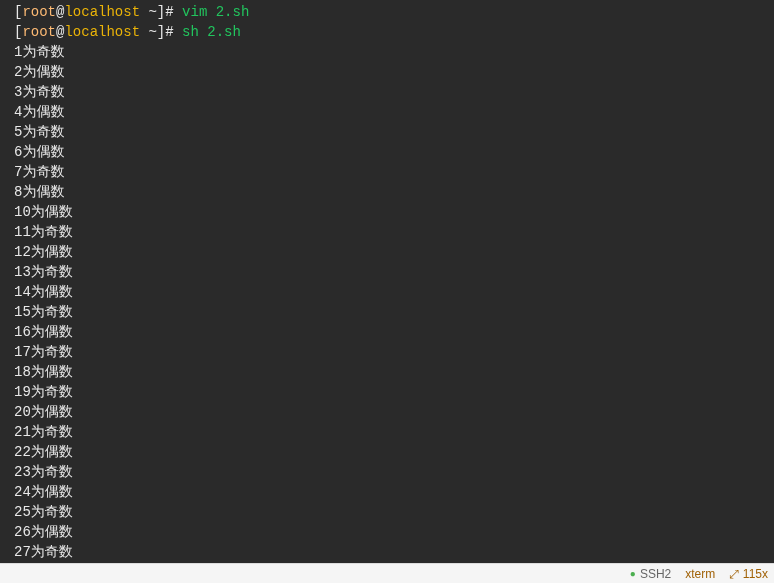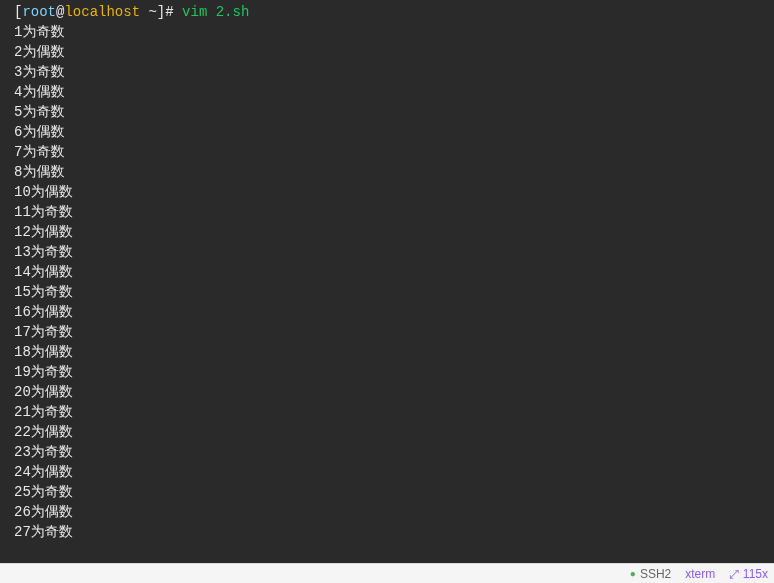--- a/index.html
+++ b/index.html
@@ -24,21 +24,21 @@
       color: #e8e8e8;
       overflow: hidden;
     }
     .prompt-line {
       white-space: pre;
     }
     .bracket {
       color: #e8e8e8;
     }
     .root {
-      color: #7dd3fc;
+      color: #fdba74;
     }
     .at {
       color: #e8e8e8;
     }
     .host {
       color: #eab308;
     }
     .path {
       color: #e8e8e8;
     }
@@ -69,28 +69,29 @@
     .statusbar .ready-icon {
       color: #4caf50;
       font-size: 10px;
     }
     .statusbar .item {
       display: flex;
       align-items: center;
       gap: 4px;
     }
     .statusbar .dim {
-      color: #8b5cf6;
+      color: #a16207;
     }
   </style>
 </head>
 <body>
 
 <div class="terminal">
   <div class="prompt-line"><span class="bracket">[</span><span class="root">root</span><span class="at">@</span><span class="host">localhost</span><span> </span><span class="path">~</span><span class="bracket">]</span><span class="hash"># </span><span class="cmd">vim 2.sh</span></div>
+  <div class="prompt-line"><span class="bracket">[</span><span class="root">root</span><span class="at">@</span><span class="host">localhost</span><span> </span><span class="path">~</span><span class="bracket">]</span><span class="hash"># </span><span class="cmd">sh 2.sh</span></div>
   <div id="output-container">
       <div class="output-line">1为奇数</div>
       <div class="output-line">2为偶数</div>
       <div class="output-line">3为奇数</div>
       <div class="output-line">4为偶数</div>
       <div class="output-line">5为奇数</div>
       <div class="output-line">6为偶数</div>
       <div class="output-line">7为奇数</div>
       <div class="output-line">8为偶数</div>
       <div class="output-line">10为偶数</div>

